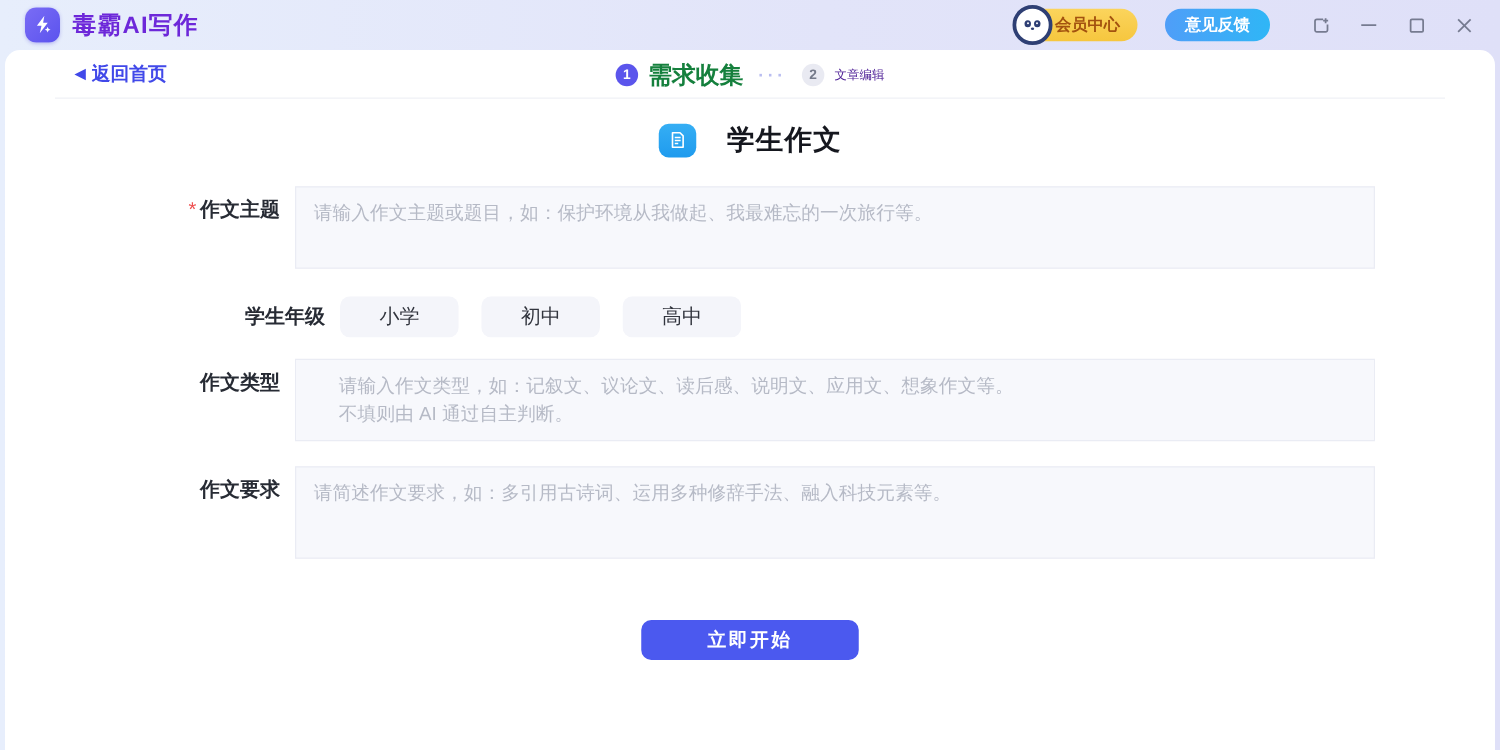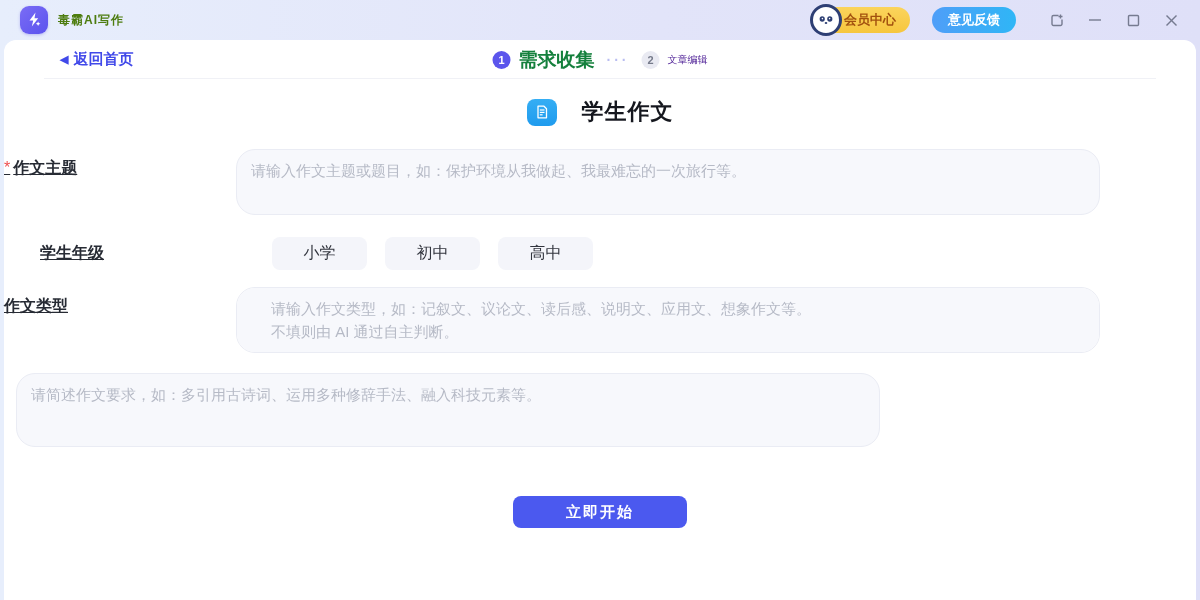--- a/index.html
+++ b/index.html
@@ -19,23 +19,23 @@
   }
   .logo {
     width: 28px; height: 28px;
     border-radius: 9px;
     background: linear-gradient(135deg, #7a6cf5 0%, #5b53ee 100%);
     display: flex; align-items: center; justify-content: center;
     box-shadow: 0 1px 3px rgba(80,70,220,.3);
   }
   .app-name {
     margin-left: 10px;
-    font-size: 12px;
-    font-weight: bold;
-    color: #4d7c0f;
+    font-size: 19px;
+    font-weight: bold;
+    color: #6d28d9;
     letter-spacing: 1px;
   }
   .titlebar-right { margin-left: auto; display: flex; align-items: center; gap: 22px; }
   .pill {
     height: 26px;
     border-radius: 13px;
     display: flex; align-items: center;
     font-size: 13px;
     font-weight: bold;
     cursor: pointer;
@@ -137,37 +137,37 @@
     color: #15171e;
     letter-spacing: 1px;
   }
 
   
   .form { margin-top: 20px; }
   .row { display: flex; }
   .row-label {
     width: 220px;
     flex: none;
+    text-align: right;
     font-size: 16px;
     font-weight: bold;
     color: #272b34;
     white-space: nowrap;
-    text-decoration: underline;
   }
   .row-control { margin-left: 12px; width: 864px; }
   .req { color: #ee4f4f; margin-right: 3px; font-weight: normal; }
 
   .row-textarea .row-label { padding-top: 9px; }
   .row-chips { align-items: center; }
 
   textarea {
     width: 864px;
     background: #f7f8fc;
     border: 1px solid #eaecf4;
-    border-radius: 19px;
+    border-radius: 0;
     resize: none;
     padding: 9px 14px;
     font-family: "Liberation Sans", sans-serif;
     font-size: 15px;
     color: #33363f;
     line-height: 1.55;
     outline: none;
     display: block;
   }
   textarea::placeholder { color: #b6bac6; opacity: 1; }
@@ -330,20 +330,21 @@
 
     <div class="row row-textarea gap-type">
       <div class="row-label">作文类型</div>
       <div class="row-control">
         <textarea class="ta-type" placeholder="请输入作文类型，如：记叙文、议论文、读后感、说明文、应用文、想象作文等。
 不填则由 AI 通过自主判断。" style=""></textarea>
       </div>
     </div>
 
     <div class="row row-textarea gap-req">
+      <div class="row-label">作文要求</div>
       <div class="row-control">
         <textarea class="ta-req" placeholder="请简述作文要求，如：多引用古诗词、运用多种修辞手法、融入科技元素等。" style=""></textarea>
       </div>
     </div>
 
     <div class="submit-wrap">
       <button class="submit-btn">立即开始</button>
     </div>
 
   </div>

